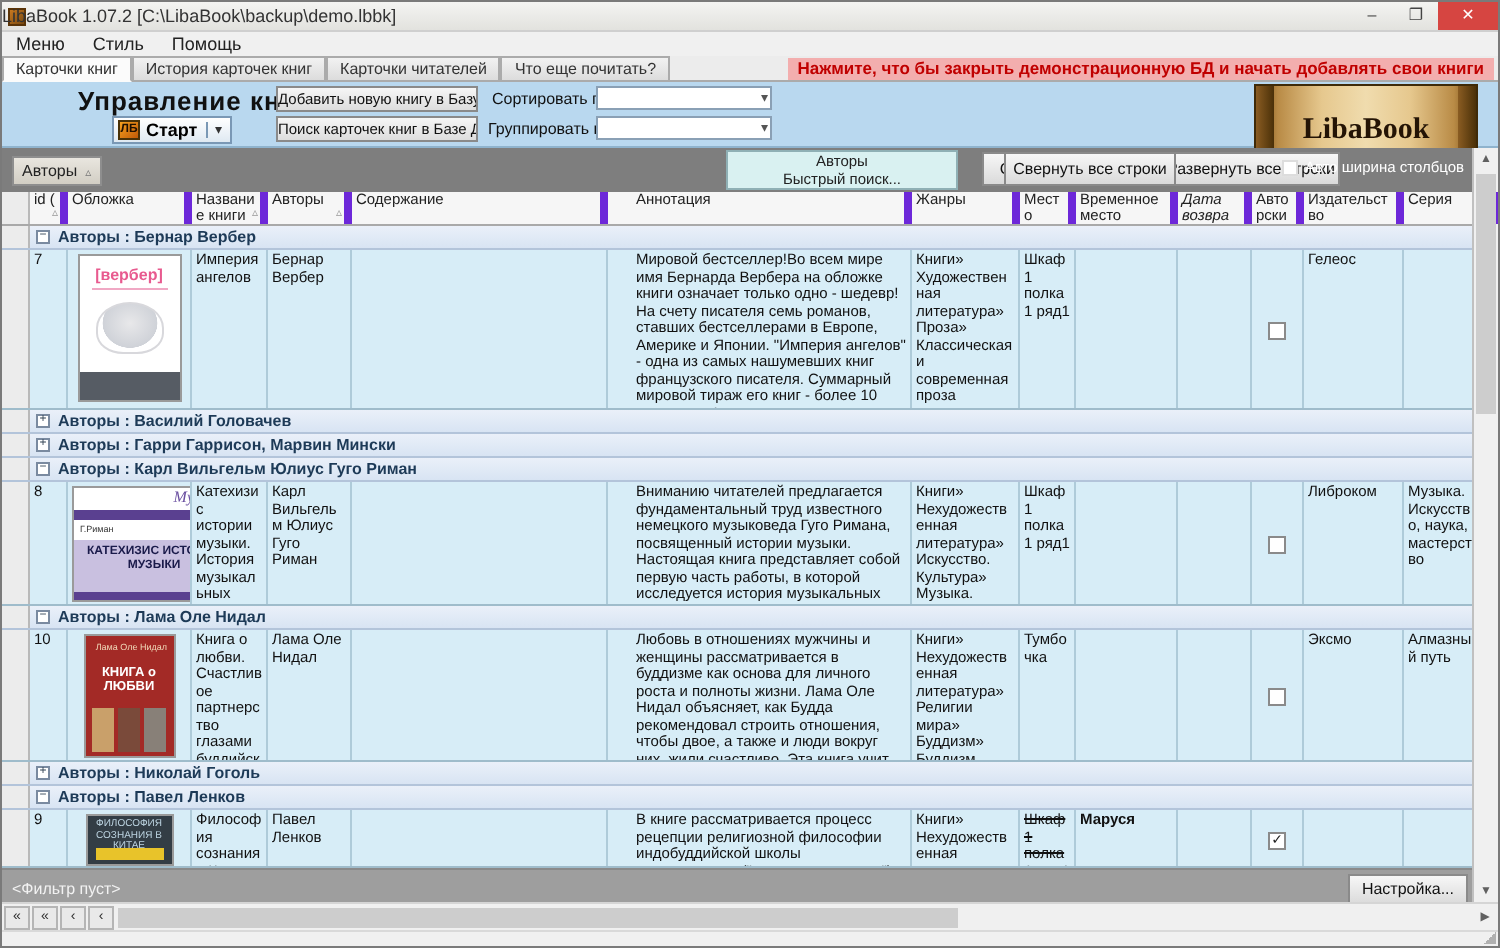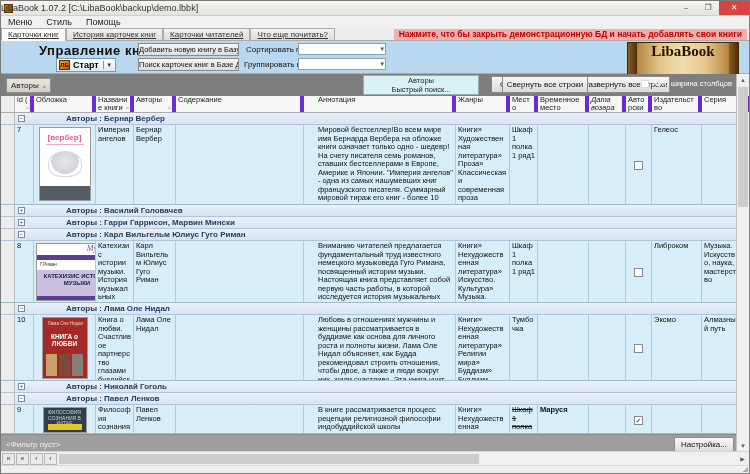--- a/index.html
+++ b/index.html
@@ -13,36 +13,36 @@
   .winbtns { margin-left:auto; display:flex; height:100%; z-index:2; }
   .winbtn { width:22px; height:100%; font-size:8px; line-height:14px; text-align:center; color:#444; }
   .winbtn.close { background:#d64541; color:#fff; width:30px; }
 
   
   .menubar { position:absolute; top:15px; left:0; right:0; height:12px; background:#f0f0f0; display:flex; align-items:center;text-align:center; }
   .menu-item { font-size:9px; color:#222; padding:0 7px; }
 
   
   .tabbar { position:absolute; top:27px; left:0; right:0; height:13px; background:#ececec; border-bottom:1px solid #ababab; display:flex; align-items:flex-end; }
-  .tab { font-size:8px; color:#333; padding:1px 6px 6px 6px; background:linear-gradient(#f2f2f2,#dcdcdc); border:1px solid #ababab; border-bottom:none; height:12px; line-height:10px; white-space:nowrap;text-decoration:underline; }
+  .tab { font-size:8px; color:#333; padding:1px 6px 6px 6px; background:linear-gradient(#f2f2f2,#dcdcdc); border:1px solid #ababab; border-bottom:none; height:12px; line-height:10px; white-space:nowrap; }
   .tab.active { background:#fbfbfb; height:13px; margin-bottom:-1px; border-bottom:1px solid #fbfbfb; font-weight:normal; }
   .banner { position:absolute; top:28px; right:2px; height:11px; line-height:11px; background:#f3aeae; color:#c00000; font-size:8.5px; font-weight:bold; padding:0 5px; white-space:nowrap; z-index:5; }
 
   
   .bluepanel { position:absolute; top:40px; left:0; right:0; height:33px; background:#b9d8ef; border-bottom:1px solid #8fb3cd; }
   .panel-title { position:absolute; left:38px; top:2px; font-size:13px; font-weight:bold; color:#111; letter-spacing:0.5px; }
   .startbtn { position:absolute; left:55px; top:17px; height:14px; display:flex; align-items:center; background:linear-gradient(#ffffff,#dfe9f2); border:1px solid #7a98b5; }
   .start-icon { width:11px; height:10px; margin:0 2px; background:linear-gradient(135deg,#f5a01e,#c05a08); border:1px solid #4a3208; color:#201000; font-size:6px; line-height:9px; text-align:center; font-weight:bold; }
   .start-label { font-size:9px; font-weight:bold; padding:0 4px 0 1px; }
   .start-drop { width:12px; border-left:1px solid #7a98b5; font-size:7px; text-align:center; color:#333; }
   .bigbtn { position:absolute; left:137px; width:101px; height:13px; background:linear-gradient(#f6f6f6,#dddddd); border:1px solid #8a8a8a; font-size:7.5px; text-align:center; line-height:11px; white-space:nowrap; overflow:hidden; color:#111; }
   .combo-label { position:absolute; font-size:8px; color:#111; }
   .combo { position:absolute; width:88px; height:12px; background:#fff; border:1px solid #8aa0b5; }
   .combo .arr { position:absolute; right:1px; top:1px; font-size:7px; color:#555; }
-  .logo { position:absolute; right:10px; top:1px; width:112px; height:46px; background:linear-gradient(90deg,#6a4412,#b98b46 10%,#e6c88e 30%,#f0dcae 50%,#e6c88e 70%,#b98b46 90%,#6a4412); border:1px solid #3f2a08; display:flex; justify-content:center; }
+  .logo { position:absolute; right:10px; top:1px; width:112px; height:46px; background:linear-gradient(90deg,#6a4412,#b98b46 10%,#e6c88e 30%,#f0dcae 50%,#e6c88e 70%,#b98b46 90%,#6a4412); border:1px solid #3f2a08; display:flex; align-items:center; justify-content:center; }
   .logo-end { position:absolute; top:0; bottom:0; width:9px; background:linear-gradient(90deg,#8a5c22,#4a3008); }
   .logo-end.l { left:0; } .logo-end.r { right:0; }
   .logo-text { font-family:"Liberation Serif","DejaVu Serif",serif; font-weight:bold; font-size:15px; color:#241405; }
 
   
   .content { position:absolute; top:73px; left:0; width:748px; height:379px; display:flex; background:#fff; }
   .gridcol { width:735px; display:flex; flex-direction:column; }
 
   .toolbar { height:22px; background:#7e7e7e; display:flex; align-items:center; position:relative; }
   .chip { margin-left:5px; height:15px; background:linear-gradient(#e9e6df,#d2cec4); border:1px solid #8e8e8e; font-size:8px; padding:0 4px; line-height:13px; color:#222; }
@@ -65,21 +65,21 @@
   .c-id{width:19px;} .c-cov{width:62px;} .c-ttl{width:38px;} .c-auth{width:42px;}
   .c-cont{width:128px;} .c-ann{width:140px;margin-left:12px;} .c-gen{width:54px;} .c-pla{width:28px;}
   .c-tmp{width:51px;} .c-date{width:37px;font-style:italic;} .c-flag{width:26px;} .c-pub{width:50px;}
   .c-ser{width:40px;} .c-cut{flex:1;}
   .hcell,.cell { flex:none; }
   .c-cut { flex:1 1 auto; }
 
   
   .rows { height:321px; overflow:hidden; background:#fff; }
   .grow { height:12px; display:flex; background:linear-gradient(#eaf0f9,#d8e4f3); border-bottom:1px solid #b3c4da; font-size:8px; }
-  .grow .gbody { flex:1; display:flex; align-items:center;gap:37px; }
+  .grow .gbody { flex:1; display:flex; align-items:center; }
   .exp { width:7px; height:7px; border:1px solid #7a8aa0; background:#fff; font-size:6px; line-height:5px; text-align:center; color:#345; margin:0 4px 0 3px; }
   .glab { font-weight:bold; color:#1d3a57; line-height:11px; white-space:nowrap; }
   .drow { display:flex; border-bottom:1px solid #9fbccb; background:#d7edf7; overflow:hidden; }
   .cell { border-right:1px solid #aecbd9; font-size:7.5px; line-height:8.5px; color:#111; padding:1px 2px; overflow:hidden; word-wrap:break-word; }
   .strike { text-decoration:line-through; }
   .boldcell { font-weight:bold; }
   .cb { width:9px; height:9px; background:#fff; border:1px solid #8a8a8a; margin-top:2px; font-size:7px; line-height:8px; text-align:center; color:#222; }
   .flagwrap { display:flex; justify-content:center; align-items:center; }
 
   

